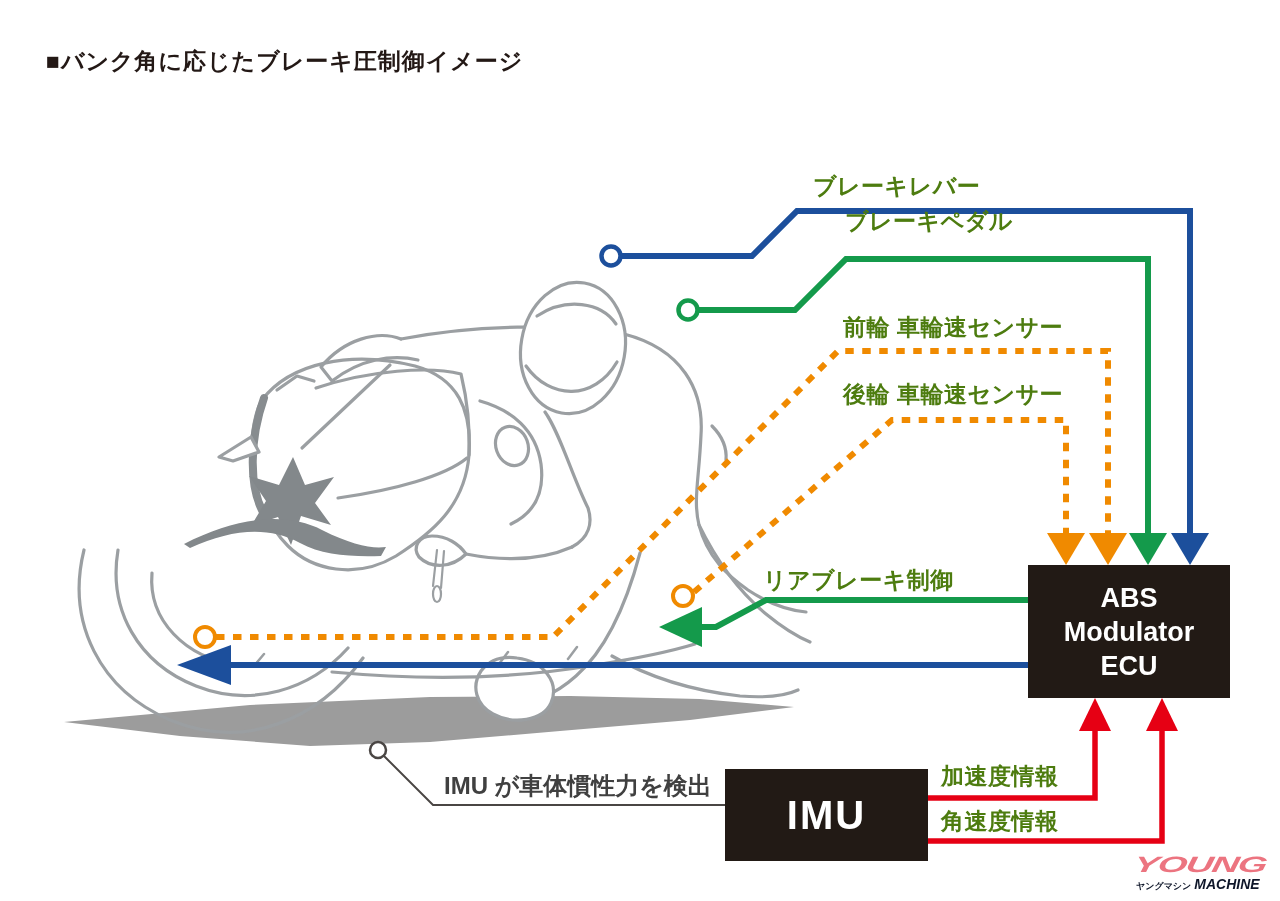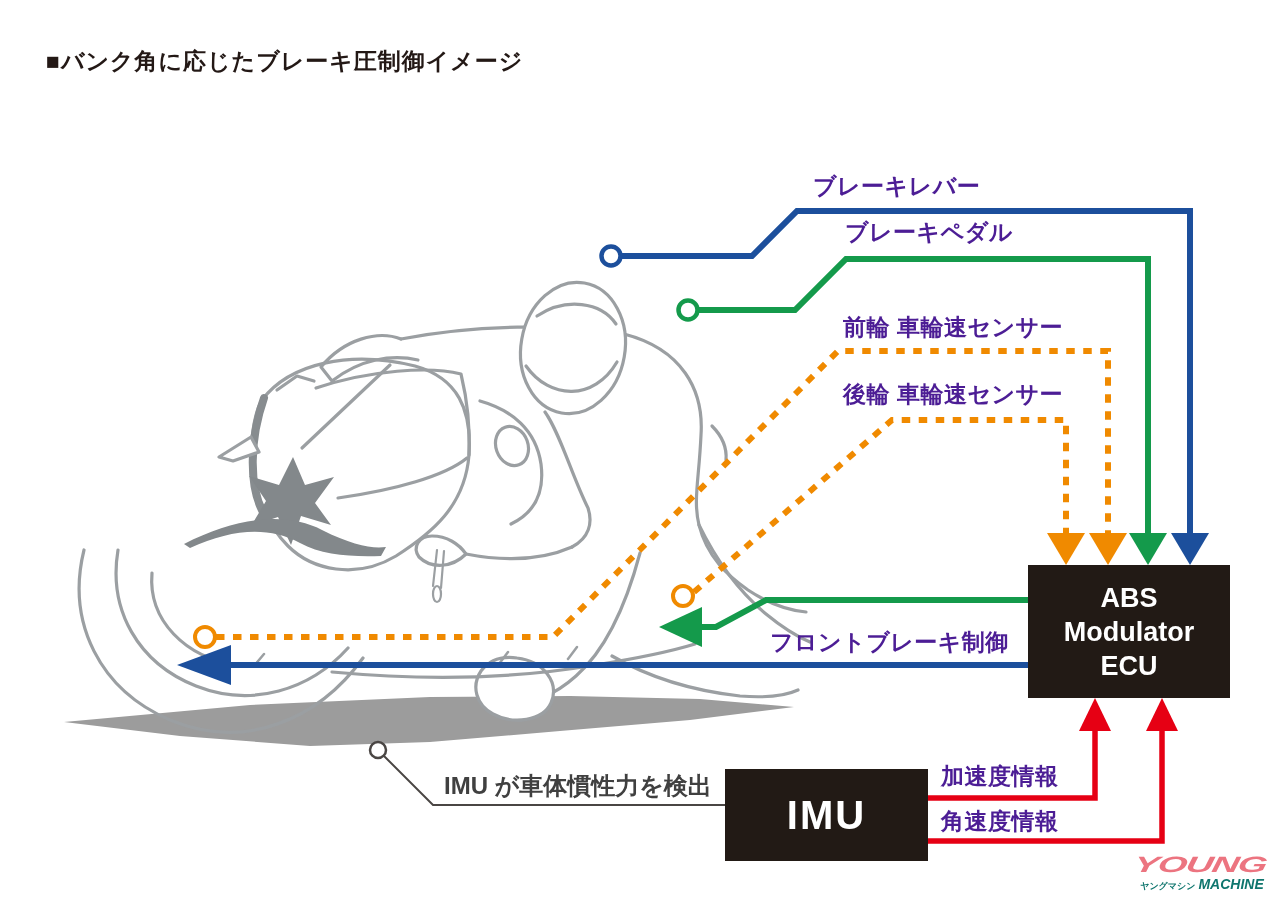--- a/index.html
+++ b/index.html
@@ -3,37 +3,37 @@
 <meta charset="utf-8">
 <style>
   html,body{margin:0;padding:0;background:#fff;}
   .canvas{
     position:relative;width:1280px;height:901px;background:#ffffff;overflow:hidden;
     font-family:"Liberation Sans","DejaVu Sans",sans-serif;
     margin-top:8px;
   }
   .canvas svg{position:absolute;left:0;top:0;width:1280px;height:901px;}
   .lbl{
-    position:absolute;font-weight:700;font-size:23px;color:#4c1d95;
+    position:absolute;font-weight:700;font-size:23px;color:#4d7c0f;
     white-space:nowrap;letter-spacing:0.5px;line-height:1.1;
   }
   .title{position:absolute;left:46px;top:38px;font-size:23px;font-weight:700;color:#231815;letter-spacing:1px;}
   .caption{position:absolute;left:444px;top:762px;font-size:24px;font-weight:700;color:#404040;white-space:nowrap;}
   .blackbox{
     position:absolute;background:#221a15;color:#ffffff;display:flex;flex-direction:column;
     align-items:center;justify-content:center;text-align:center;
   }
   .abs-box{left:1028px;top:557px;width:202px;height:133px;font-size:27px;font-weight:700;line-height:34px;}
   .imu-box{left:725px;top:761px;width:203px;height:92px;font-size:40px;font-weight:700;letter-spacing:2px;}
   .logo{position:absolute;left:1136px;top:845px;width:132px;}
   .logo-young{
     display:block;font-size:30px;font-weight:900;font-style:italic;color:#ec7480;
     letter-spacing:-1px;transform:scale(1.26,0.74) skewX(-6deg);transform-origin:0 0;line-height:1;
   }
-  .logo-row2{position:absolute;left:0;top:22px;width:132px;text-align:center;white-space:nowrap;color:#0f766e;}
+  .logo-row2{position:absolute;left:0;top:22px;width:132px;text-align:left;white-space:nowrap;color:#0f172a;}
   .logo-kana{font-size:9px;font-weight:700;margin-right:3px;letter-spacing:0;}
   .logo-machine{font-size:14px;font-weight:900;font-style:italic;letter-spacing:0;}
 </style>
 </head>
 <body>
 
 <div class="canvas">
 
   <svg viewBox="0 0 1280 901">
 
@@ -136,24 +136,24 @@
 
     <g>
       <polyline points="928,833 1162,833 1162,723" fill="none" stroke="#e60014" stroke-width="5.5"></polyline>
       <polygon points="1162,690 1146,723 1178,723" fill="#e60014"></polygon>
     </g>
   </svg>
 
   <div class="title">■バンク角に応じたブレーキ圧制御イメージ</div>
 
   <div class="lbl" style="left:813px;top:166px;">ブレーキレバー</div>
-  <div class="lbl" style="left:845px;top:212px;">ブレーキペダル</div>
+  <div class="lbl" style="left:845px;top:201px;">ブレーキペダル</div>
   <div class="lbl" style="left:843px;top:374px;">後輪 車輪速センサー</div>
   <div class="lbl" style="left:843px;top:307px;">前輪 車輪速センサー</div>
-  <div class="lbl" style="left:770px;top:622px;">フロントブレーキ制御</div>
+  <div class="lbl" style="left:763px;top:560px;">リアブレーキ制御</div>
   <div class="lbl" style="left:941px;top:758px;font-family:Liberation Mono, monospace;">加速度情報</div>
   <div class="lbl" style="left:941px;top:801px;text-align:center;">角速度情報</div>
 
   <div class="caption">IMU が車体慣性力を検出</div>
 
   <div class="blackbox abs-box">
     <span>ABS</span>
     <span>Modulator</span>
     <span>ECU</span>
   </div>

